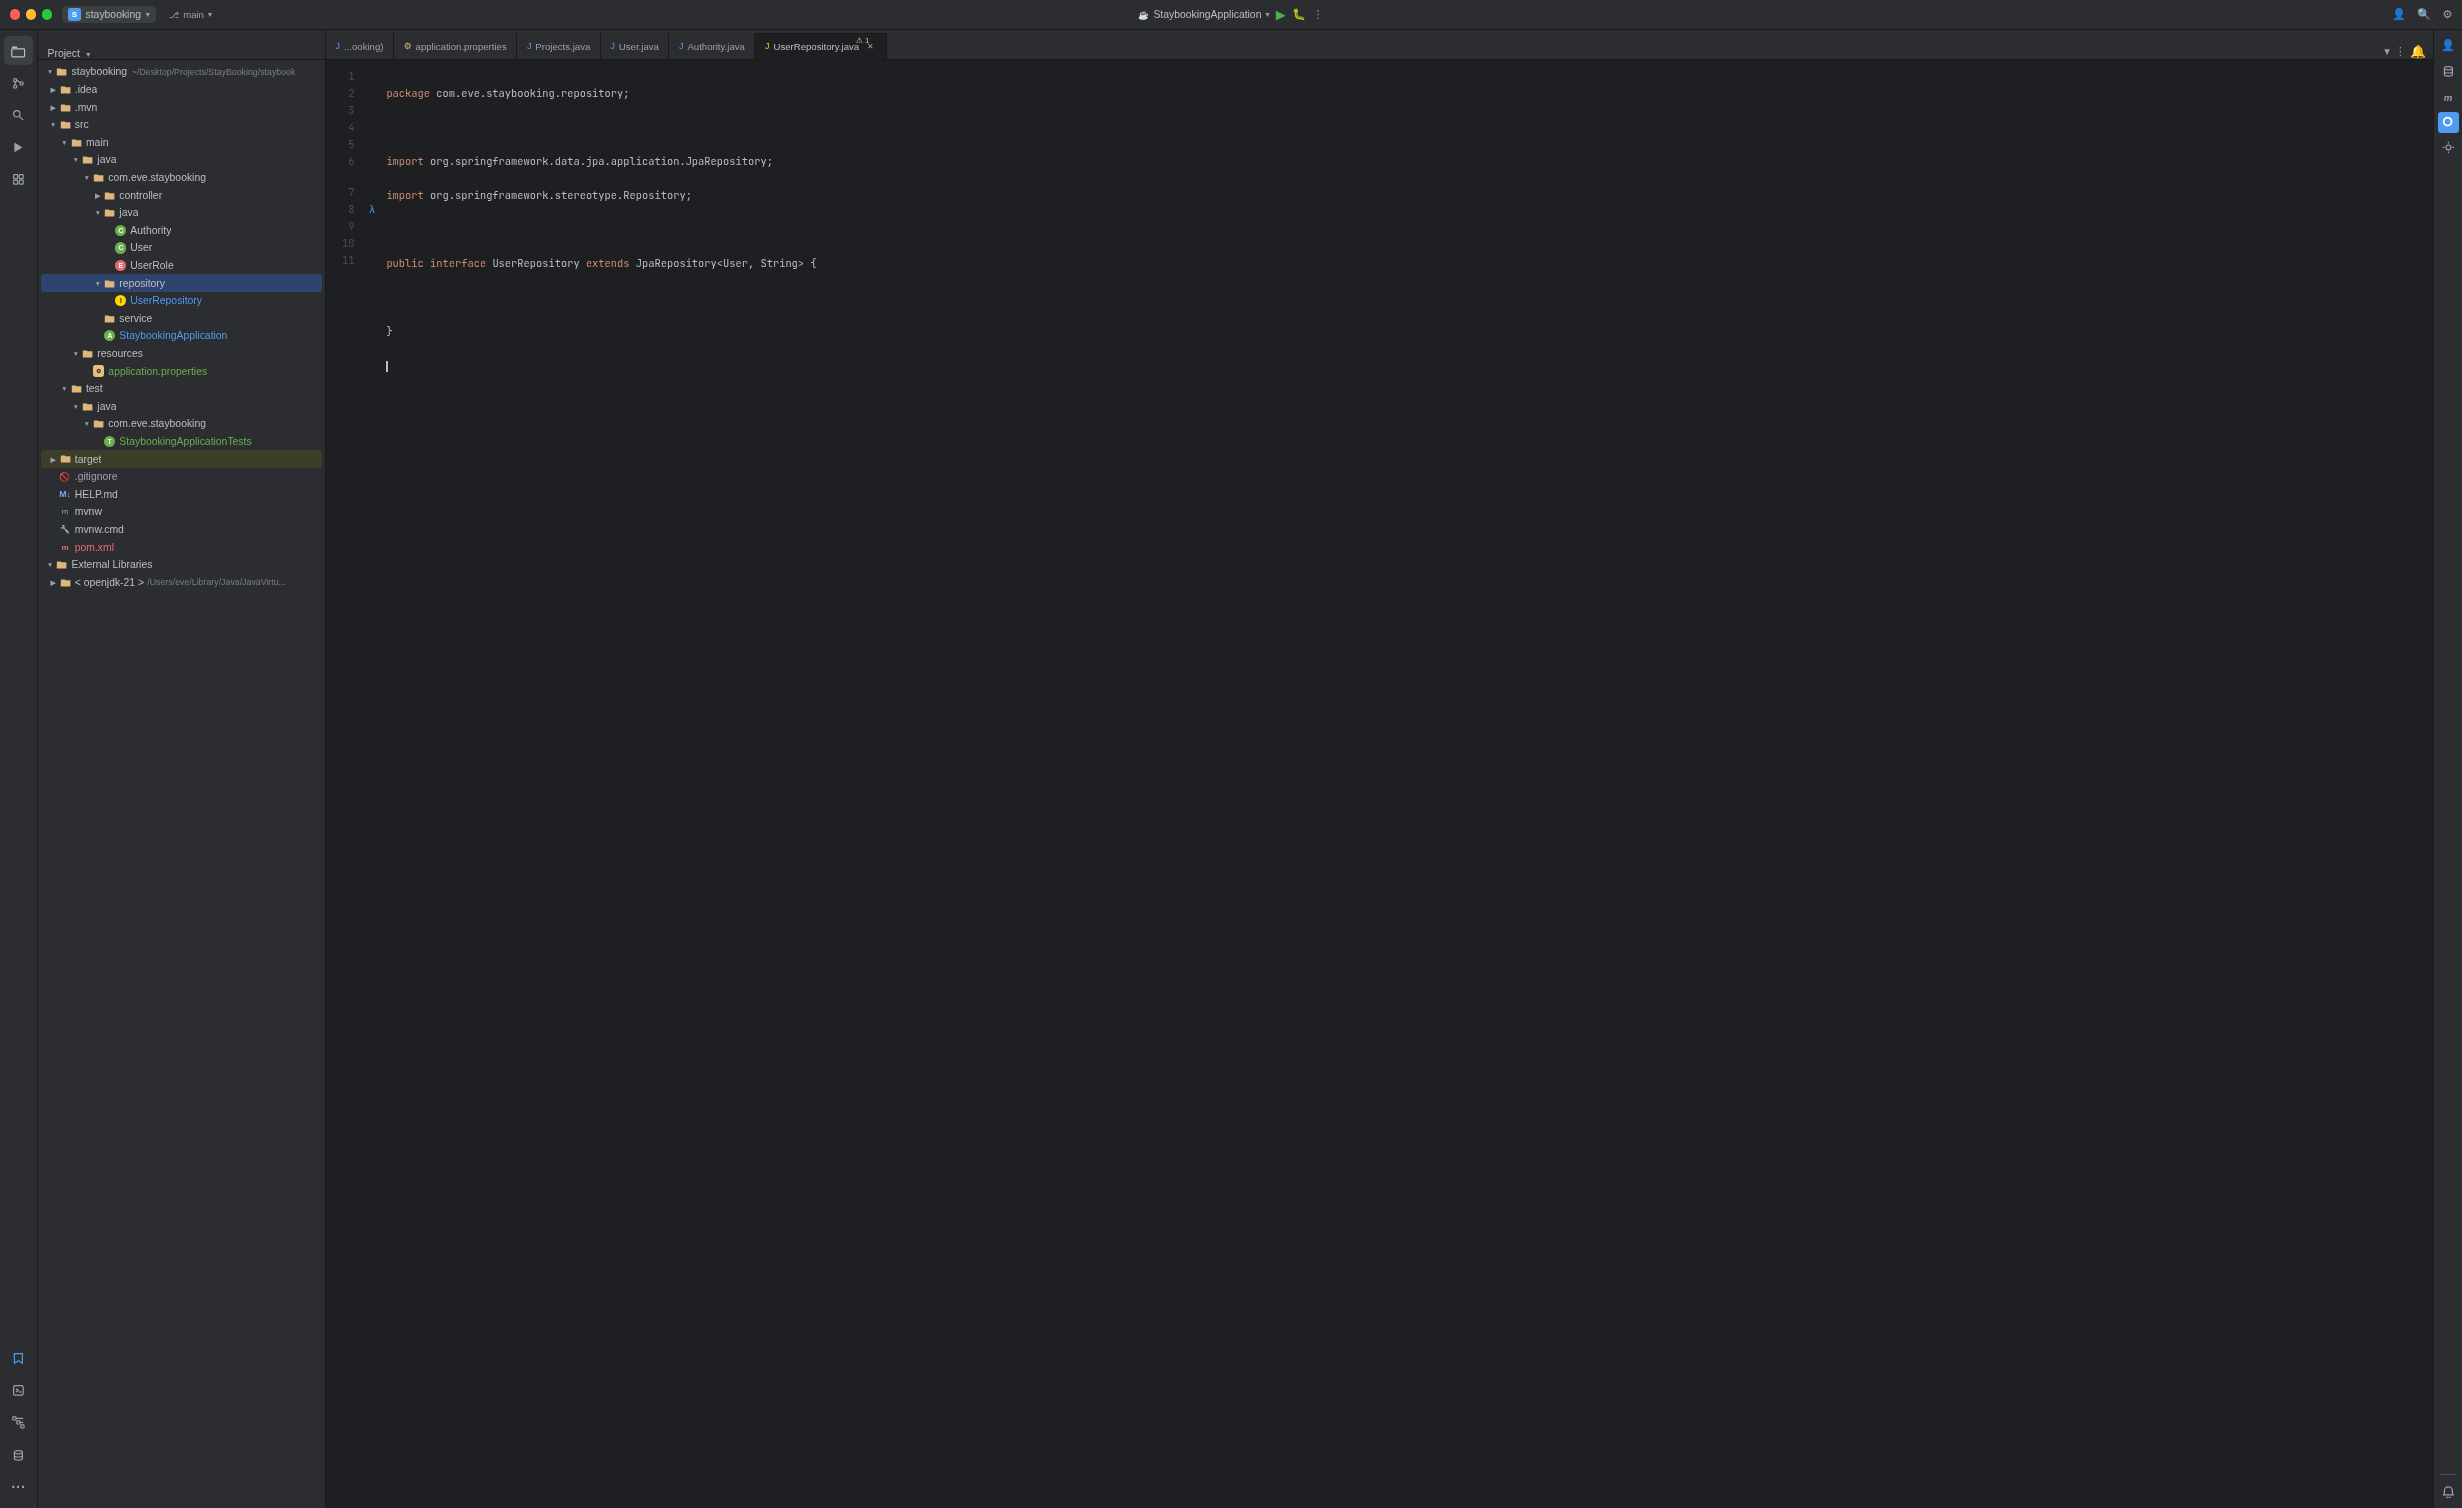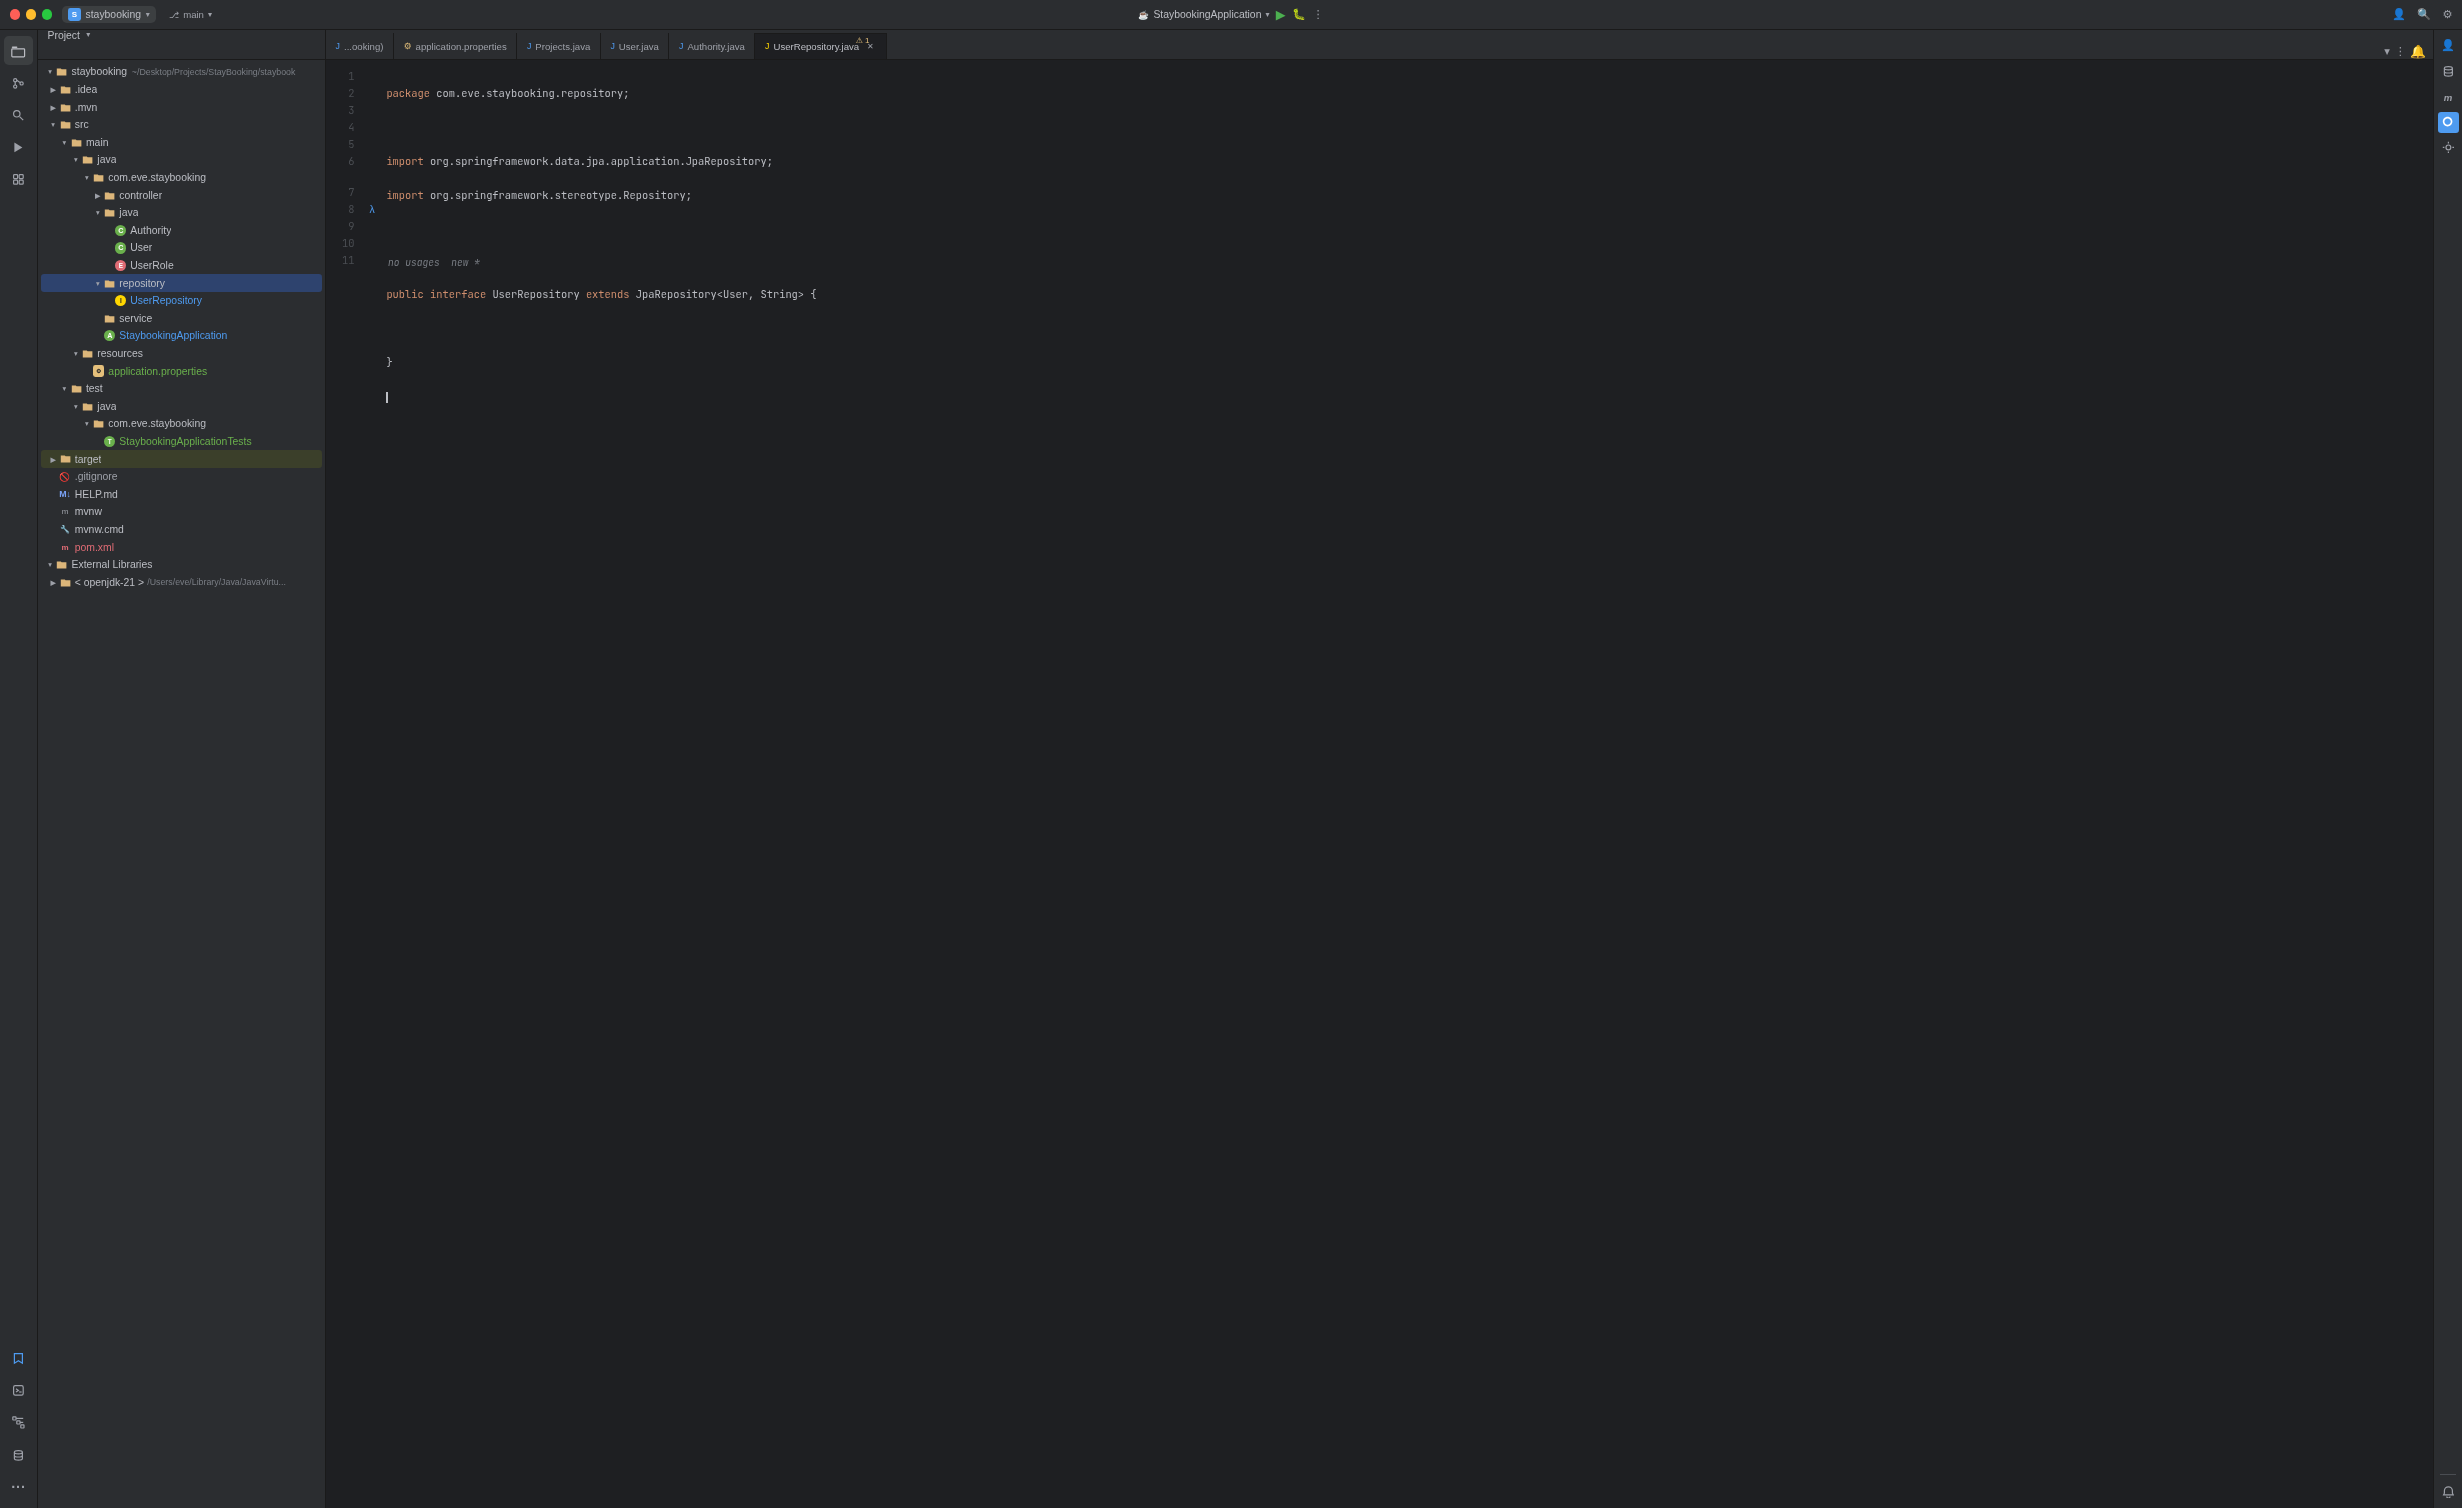--- a/index.html
+++ b/index.html
@@ -142,21 +142,21 @@
       width: 288px;
       background: #2b2d30;
       border-right: 0.8px solid #1a1a1a;
       display: flex;
       flex-direction: column;
       overflow: hidden;
     }
     .file-tree-header {
       height: 30px;
       display: flex;
-      align-items: flex-start;
+      align-items: flex-end;
       padding: 0 9.6px;
       border-bottom: 0.8px solid #1a1a1a;
       gap: 6.4px;
     }
     .file-tree-title {
       font-size: 10.4px;
       color: #bcbec4;
       font-weight: 500;
       cursor: pointer;
     }
@@ -927,21 +927,20 @@
         <div class="gutter-row"></div>
         <div class="gutter-row"></div>
       </div>
 
       <div class="code-content">
 <div class="code-line"><span class="kw">package</span> <span class="pkg">com.eve.staybooking.repository</span><span>;</span></div>
 <div class="code-line"> </div>
 <div class="code-line"><span class="kw">import</span> <span class="pkg">org.springframework.data.jpa.application</span><span>.</span><span class="cls">JpaRepository</span><span>;</span></div>
 <div class="code-line"><span class="kw">import</span> <span class="pkg">org.springframework.stereotype</span><span>.</span><span class="cls">Repository</span><span>;</span></div>
 <div class="code-line"> </div>
-<div class="inline-hint-row"><span class="cmt" style="padding-left:1.6px;">no usages&nbsp;&nbsp;new *</span></div>
 <div class="code-line"><span class="kw">public</span> <span class="kw">interface</span> <span class="iface">UserRepository</span> <span class="kw">extends</span> <span class="cls">JpaRepository</span><span>&lt;</span><span class="cls">User</span><span>, </span><span class="cls">String</span><span>&gt; {</span></div>
 <div class="code-line"> </div>
 <div class="code-line"><span>}</span></div>
 <div class="code-line"><span class="cursor-blink"></span></div>
       </div>
     </div>
 
   </div>
 
   <div class="right-sidebar">

